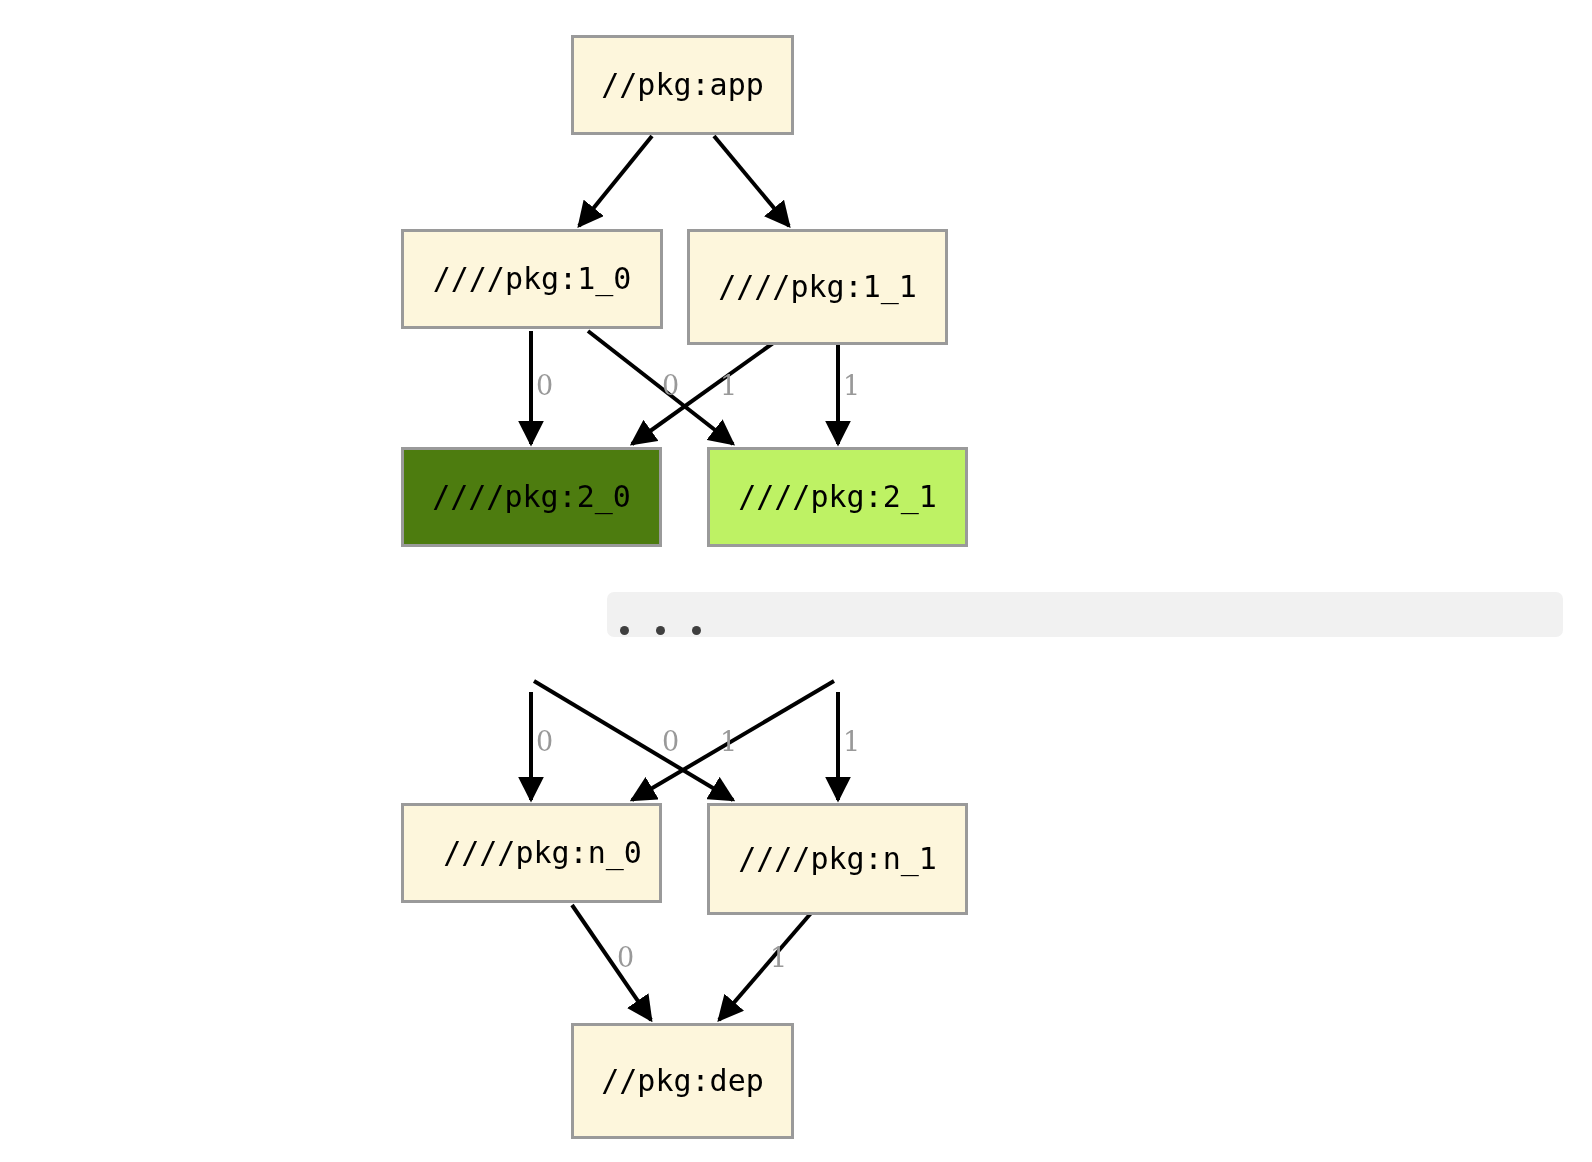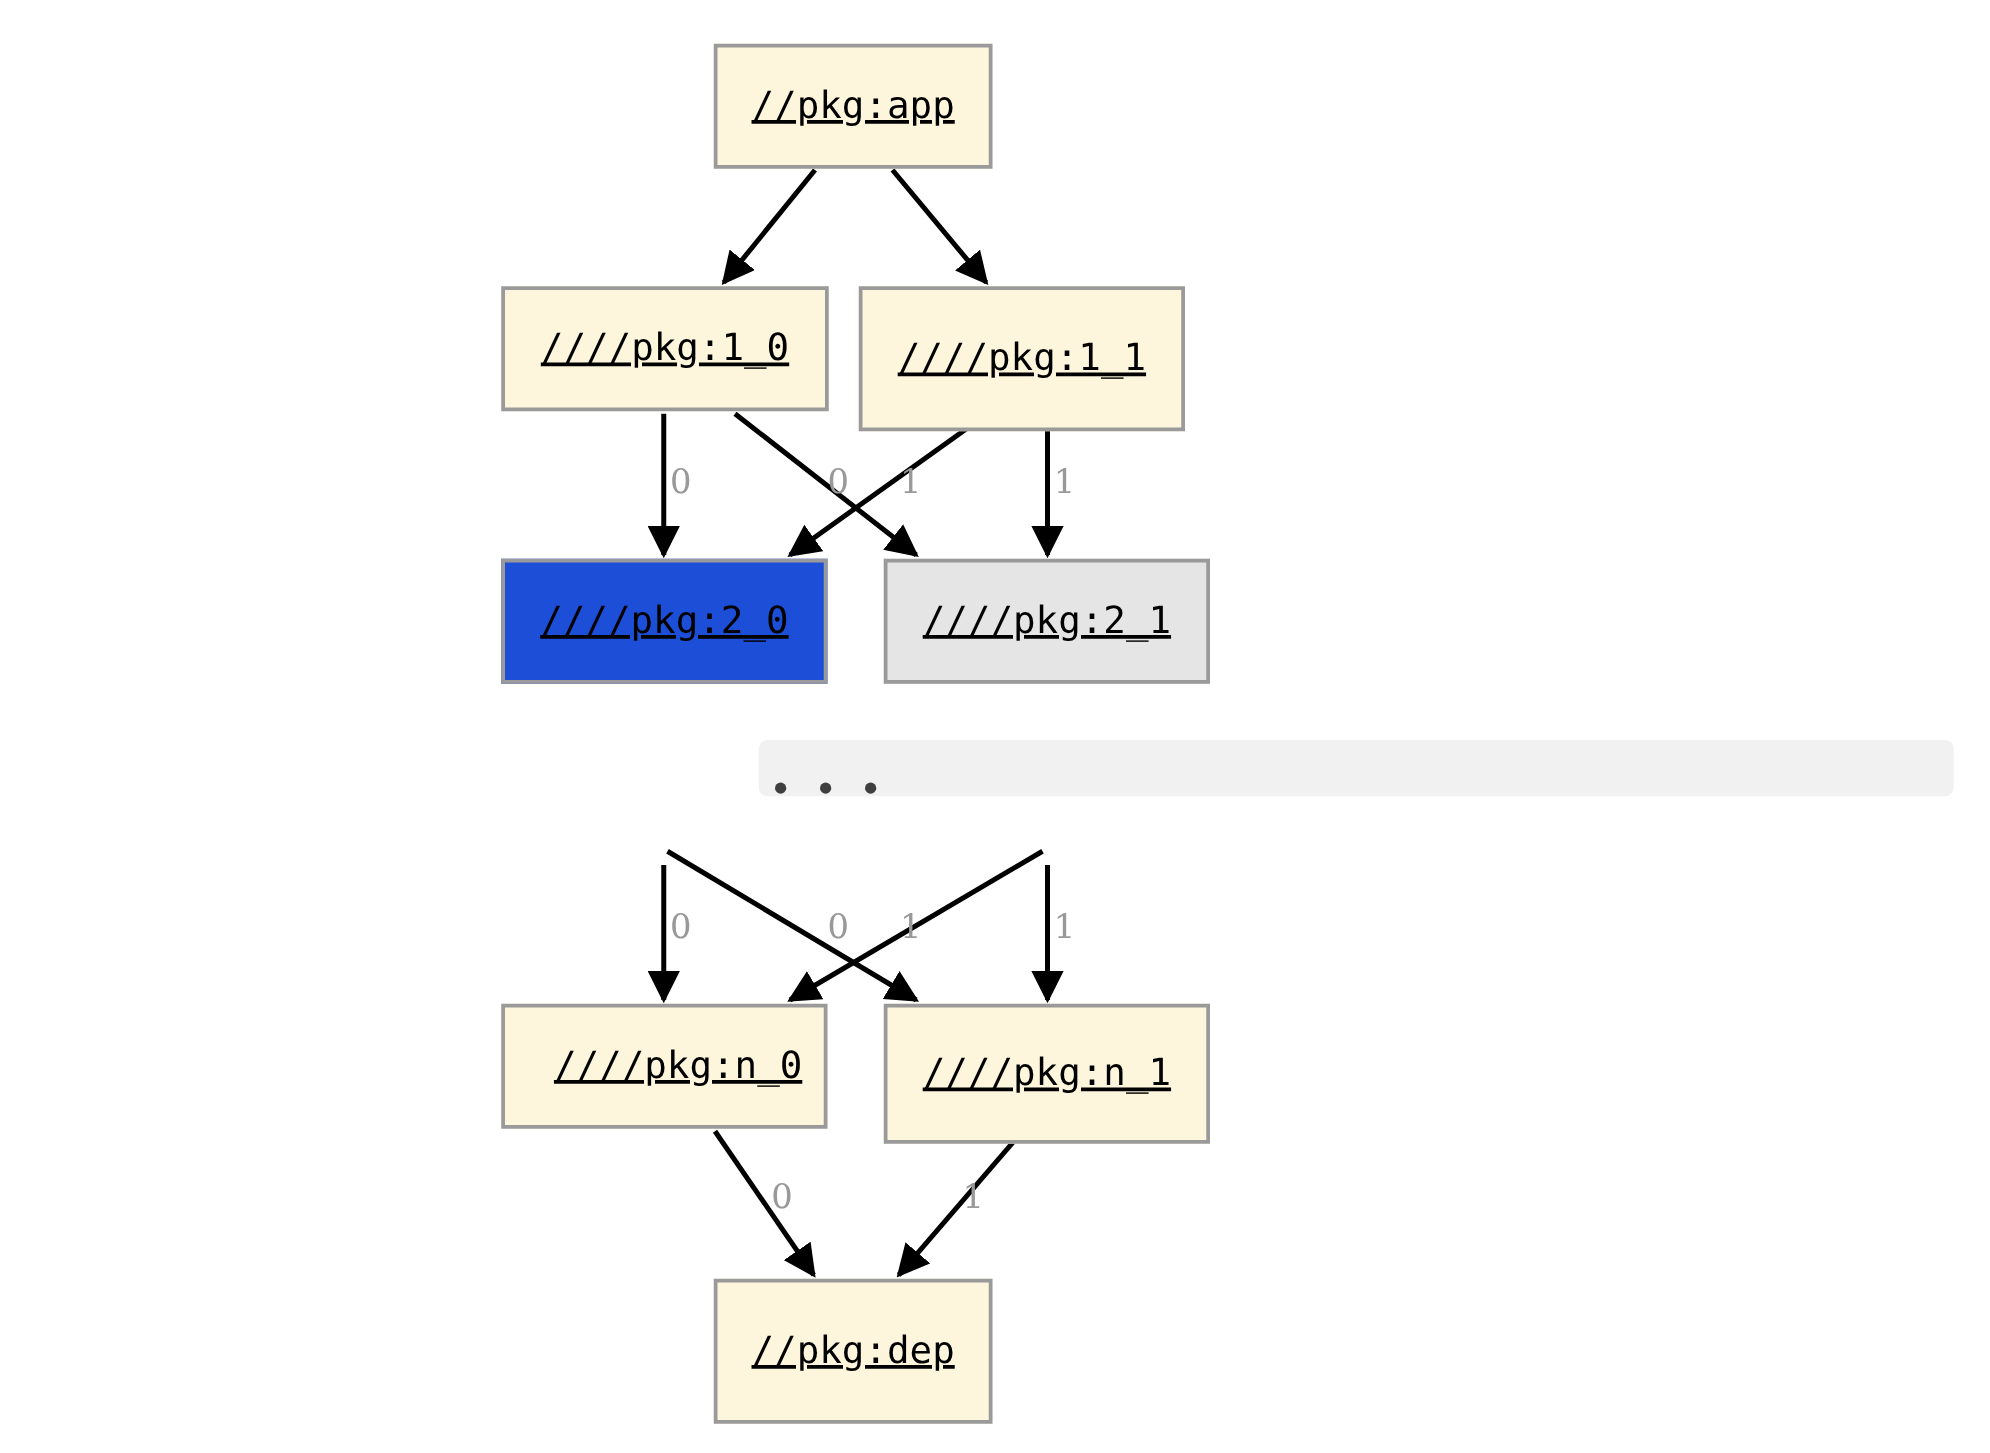--- a/index.html
+++ b/index.html
@@ -27,21 +27,20 @@
     height: 1162px;
   }
   .node-box {
     position: absolute;
     box-sizing: border-box;
     background: #fdf6dc;
     border: 3px solid #9a9a9a;
     display: flex;
     align-items: center;
     justify-content: center;
-    text-decoration: underline;
   }
   .node-label {
     font-family: "DejaVu Sans Mono", "Liberation Mono", monospace;
     font-size: 30px;
     color: #000000;
     letter-spacing: 0px;
     white-space: pre;
     line-height: 1;
   }
   .edge-label {
@@ -95,24 +94,24 @@
   <div id="nodes-group">
       <div class="node-box" style="left: 571px; top: 35px; width: 223px; height: 100px; background: rgb(253, 246, 220); border-color: rgb(154, 154, 154);">
         <span class="node-label">//pkg:app</span>
       </div>
       <div class="node-box" style="left: 401px; top: 229px; width: 262px; height: 100px; background: rgb(253, 246, 220); border-color: rgb(154, 154, 154);">
         <span class="node-label">////pkg:1_0</span>
       </div>
       <div class="node-box" style="left: 687px; top: 229px; width: 261px; height: 116px; background: rgb(253, 246, 220); border-color: rgb(154, 154, 154);">
         <span class="node-label">////pkg:1_1</span>
       </div>
-      <div class="node-box" style="left: 401px; top: 447px; width: 261px; height: 100px; background: #1d4ed8; border-color: rgb(154, 154, 154);">
+      <div class="node-box" style="left: 401px; top: 447px; width: 261px; height: 100px; background: #4d7c0f; border-color: rgb(154, 154, 154);">
         <span class="node-label">////pkg:2_0</span>
       </div>
-      <div class="node-box" style="left: 707px; top: 447px; width: 261px; height: 100px; background: #e5e5e5; border-color: rgb(154, 154, 154);">
+      <div class="node-box" style="left: 707px; top: 447px; width: 261px; height: 100px; background: #bef264; border-color: rgb(154, 154, 154);">
         <span class="node-label">////pkg:2_1</span>
       </div>
       <div class="node-box" style="left: 401px; top: 803px; width: 261px; height: 100px; background: rgb(253, 246, 220); border-color: rgb(154, 154, 154); padding-left: 22px;">
         <span class="node-label">////pkg:n_0</span>
       </div>
       <div class="node-box" style="left: 707px; top: 803px; width: 261px; height: 112px; background: rgb(253, 246, 220); border-color: rgb(154, 154, 154);">
         <span class="node-label">////pkg:n_1</span>
       </div>
       <div class="node-box" style="left: 571px; top: 1023px; width: 223px; height: 116px; background: rgb(253, 246, 220); border-color: rgb(154, 154, 154); text-align: right;">
         <span class="node-label">//pkg:dep</span>

